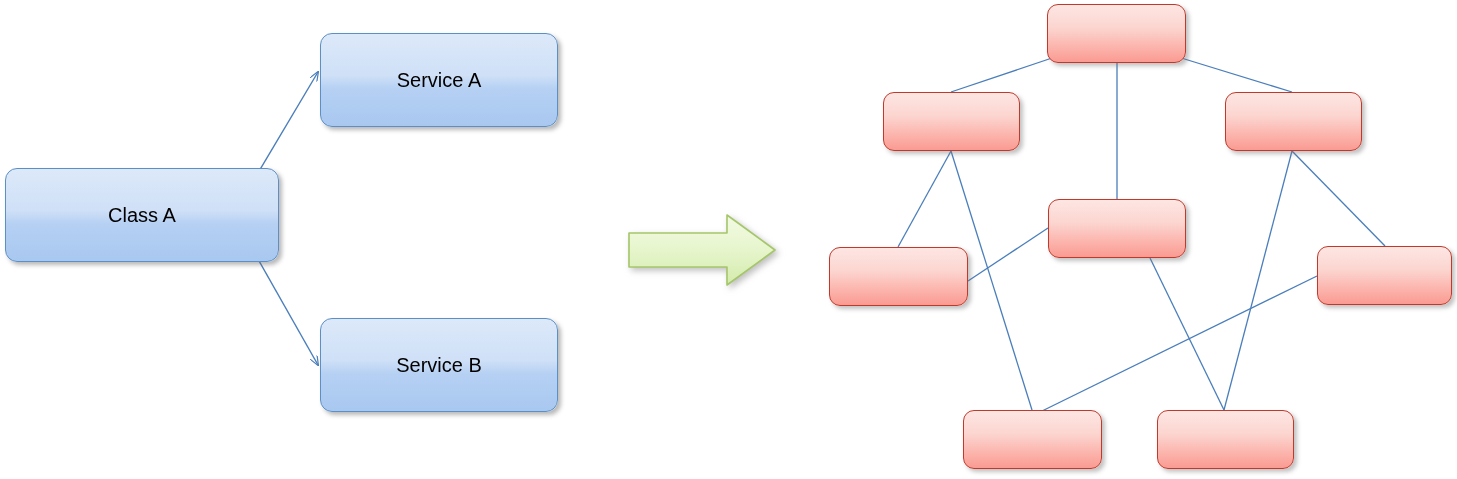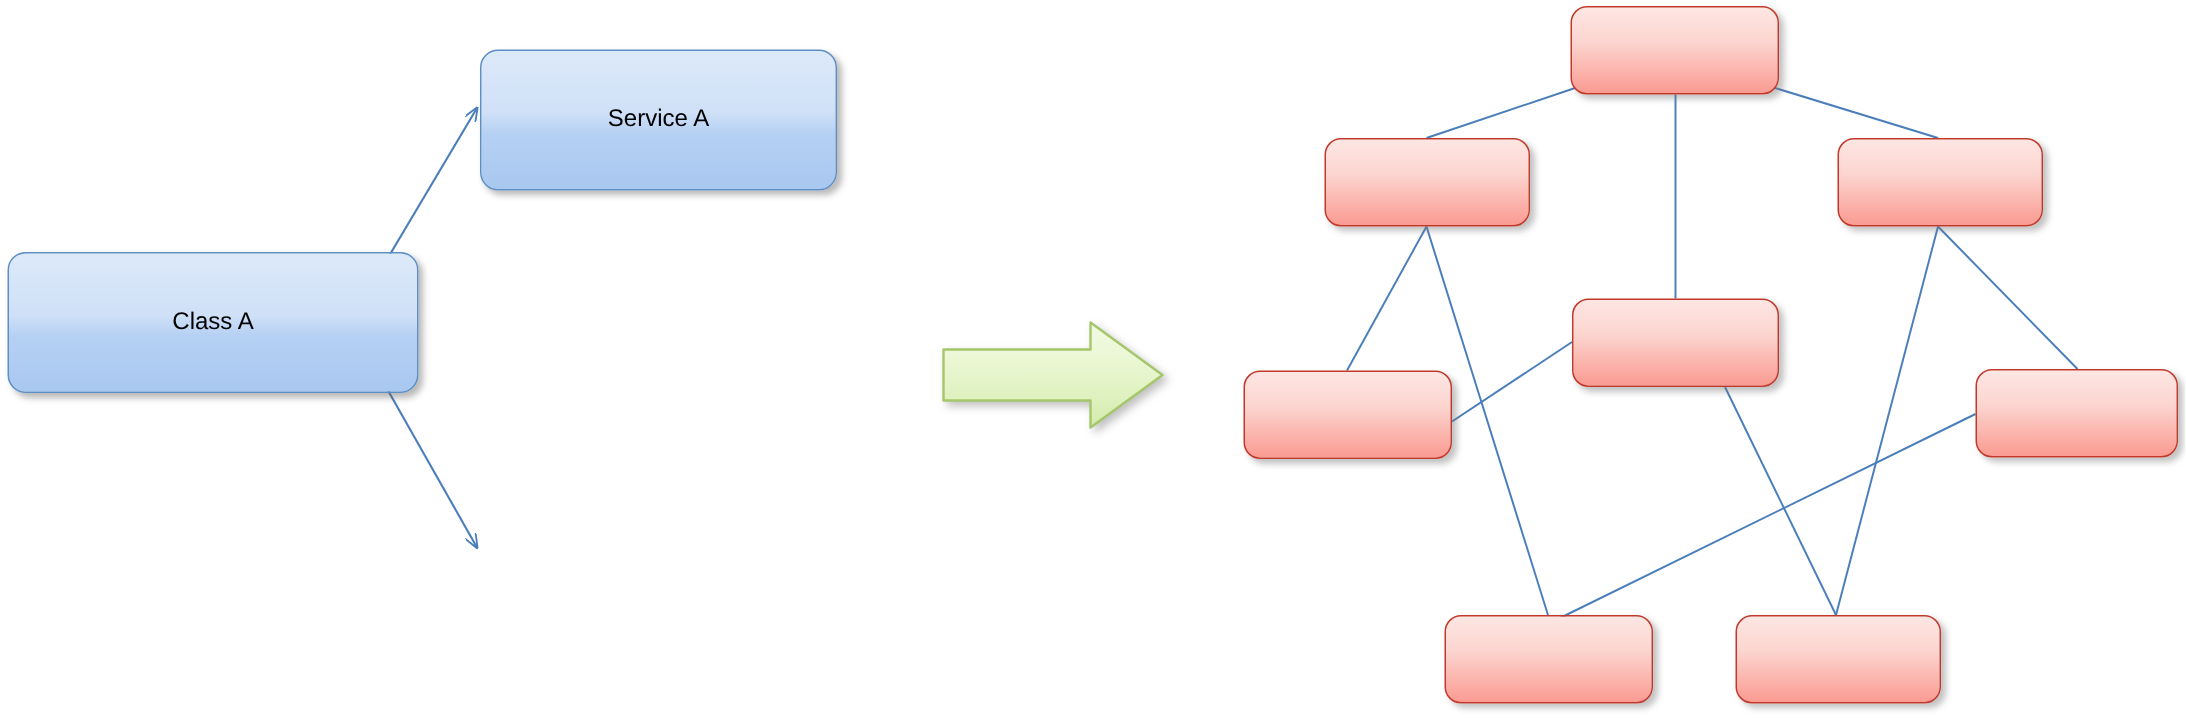--- a/index.html
+++ b/index.html
@@ -31,21 +31,21 @@
     position: absolute;
     box-sizing: border-box;
     border: 1px solid #5d8fc4;
     border-radius: 12px;
     background: linear-gradient(to bottom, #dce9f9 0%, #cfe0f7 45%, #b5d0f3 60%, #a9c8f0 100%);
     box-shadow: 3px 3px 4px rgba(100,100,100,0.45);
     display: flex;
     align-items: center;
     justify-content: center;
     color: #000000;
-    font-size: 16px;
+    font-size: 20px;
     font-family: "Liberation Sans", sans-serif;
   }
   
   .node-red {
     position: absolute;
     box-sizing: border-box;
     border: 1.5px solid #c0392b;
     border-radius: 11px;
     background: linear-gradient(to bottom, #fde6e3 0%, #fcd5d0 40%, #fbb3ab 75%, #fa9b92 100%);
     box-shadow: 3px 3px 4px rgba(120,120,120,0.45);
@@ -90,20 +90,23 @@
   </svg>
 
   <div class="node-blue label" style="left:5px; top:168px; width:274px; height:94px;">
     <span>Class A</span>
   </div>
 
   <div class="node-blue label" style="left:320px; top:33px; width:238px; height:94px;">
     <span>Service A</span>
   </div>
 
+  <div class="node-blue label" style="left:320px; top:318px; width:238px; height:94px;">
+    <span>Service B</span>
+  </div>
 
   <svg class="green-arrow" style="left:627px; top:213px;" width="150" height="74" viewBox="0 0 150 74">
     <defs>
       <linearGradient id="greenGrad" x1="0" y1="0" x2="0" y2="1">
         <stop offset="0%" stop-color="#f2fae3"></stop>
         <stop offset="45%" stop-color="#e8f6cf"></stop>
         <stop offset="100%" stop-color="#d3ebac"></stop>
       </linearGradient>
     </defs>
     <path d="M2,20 L100,20 L100,2 L148,37 L100,72 L100,54 L2,54 Z" fill="url(#greenGrad)" stroke="#a5c66a" stroke-width="1.6" stroke-linejoin="round"></path>

